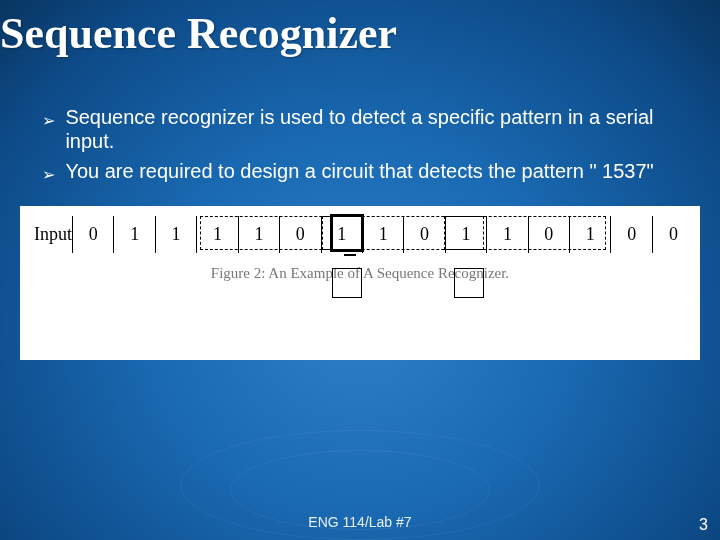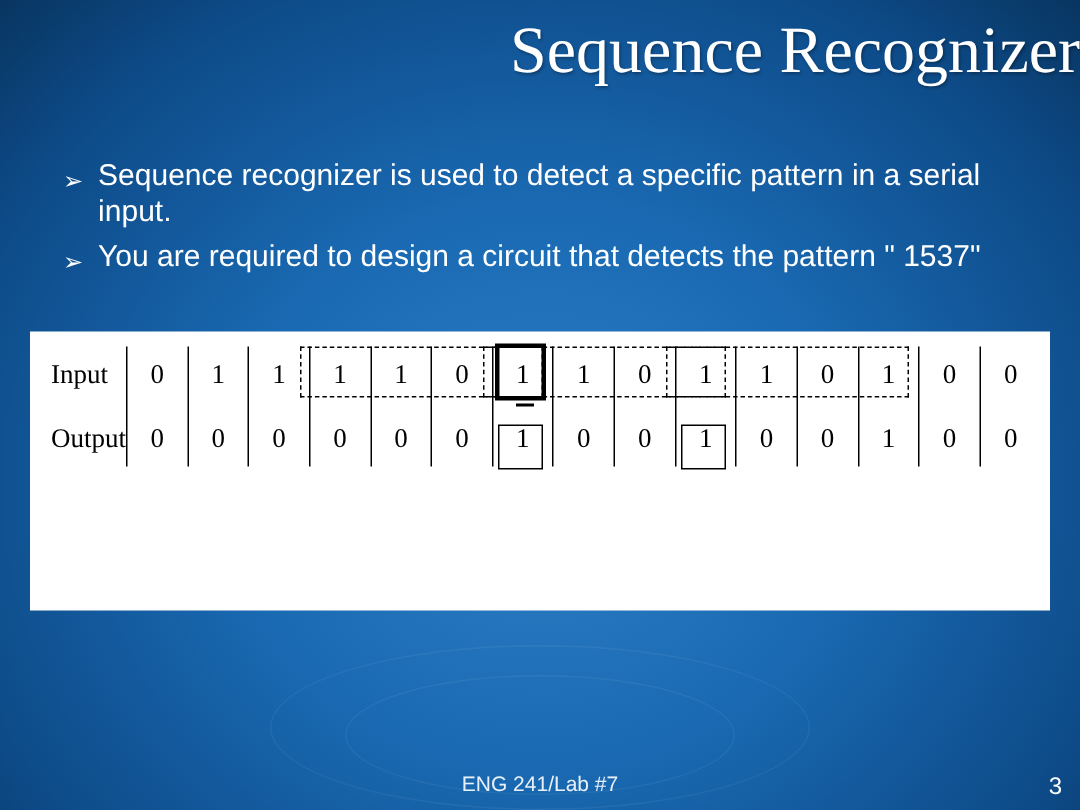--- a/index.html
+++ b/index.html
@@ -4,23 +4,23 @@
 <style>
   * { margin: 0; padding: 0; box-sizing: border-box; }
   html, body { width: 720px; height: 540px; overflow: hidden; }
   body {
     background: radial-gradient(ellipse at 50% 60%, #2d7fc5 0%, #1a6ab3 40%, #0d4a87 80%, #083560 100%);
     font-family: Arial, sans-serif;
     position: relative;
     color: #fff;
   }
   .title {
-    text-align: right;
+    text-align: left;
     font-size: 44px;
-    font-weight: normal;
+    font-weight: bold;
     padding-top: 8px;
     font-family: "Comic Sans MS", "Marker Felt", cursive;
     color: #ffffff;
     text-shadow: 1px 1px 2px rgba(0,0,0,0.3);
   }
   .bullets {
     margin: 46px 42px 0 42px;
   }
   .bullet-item {
     display: flex;
@@ -35,23 +35,23 @@
     flex-shrink: 0;
   }
   .bullet-text {
     font-size: 20px;
     color: #fff;
     line-height: 1.2;
   }
   .figure-panel {
     background: #fff;
     color: #000;
-    margin: 36px 20px 0 20px;
+    margin: 22px 20px 0 20px;
     padding: 10px 6px 20px 6px;
-    height: 186px;
+    height: 154px;
     position: relative;
     font-family: "Times New Roman", serif;
   }
   .io-table {
     width: 100%;
     border-collapse: collapse;
   }
   .io-table td {
     text-align: center;
     vertical-align: middle;
@@ -145,48 +145,31 @@
       <td class="sep">1</td>
       <td class="sep">1</td>
       <td class="sep">0</td>
       <td class="sep">1</td>
       <td class="sep">1</td>
       <td class="sep">0</td>
       <td class="sep">1</td>
       <td class="sep">0</td>
       <td class="sep">0</td>
     </tr>
-    <tr class="row-gap">
-      <td class="label">Output</td>
-      <td class="sep">0</td>
-      <td class="sep">0</td>
-      <td class="sep">0</td>
-      <td class="sep">0</td>
-      <td class="sep">0</td>
-      <td class="sep">0</td>
-      <td class="sep">1</td>
-      <td class="sep">0</td>
-      <td class="sep">0</td>
-      <td class="sep">1</td>
-      <td class="sep">0</td>
-      <td class="sep">0</td>
-      <td class="sep">1</td>
-      <td class="sep">0</td>
-      <td class="sep">0</td>
-    </tr>
   </tbody>
     </table>
 
   <div class="overlay dashed-box" style="left:180px; top:10px; width:162px; height:34px;"></div>
   <div class="overlay dashed-box" style="left:302px; top:10px; width:162px; height:34px;"></div>
   <div class="overlay dashed-box" style="left:424px; top:10px; width:162px; height:34px;"></div>
 
   <div class="overlay solid-thick" style="left:310px; top:8px; width:34px; height:38px;"></div>
 
   <div class="overlay solid-thin" style="left:312px; top:62px; width:30px; height:30px;"></div>
   <div class="overlay solid-thin" style="left:434px; top:62px; width:30px; height:30px;"></div>
 
   <div class="overlay" style="left:324px; top:48px; width:12px; height:1.5px; background:#000;"></div>
 
+  <div class="caption">Figure 2: An Example of A Sequence Recognizer.</div>
 </div>
 
-<div class="footer">ENG 241/Lab #7</div>
+<div class="footer">ENG 114/Lab #7</div>
 <div class="page-num">3</div>
 
 </body></html>

